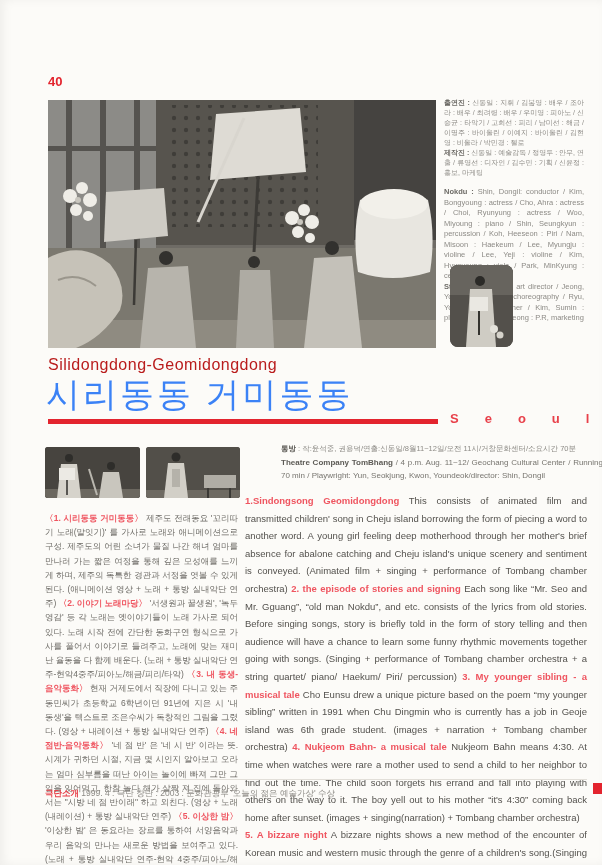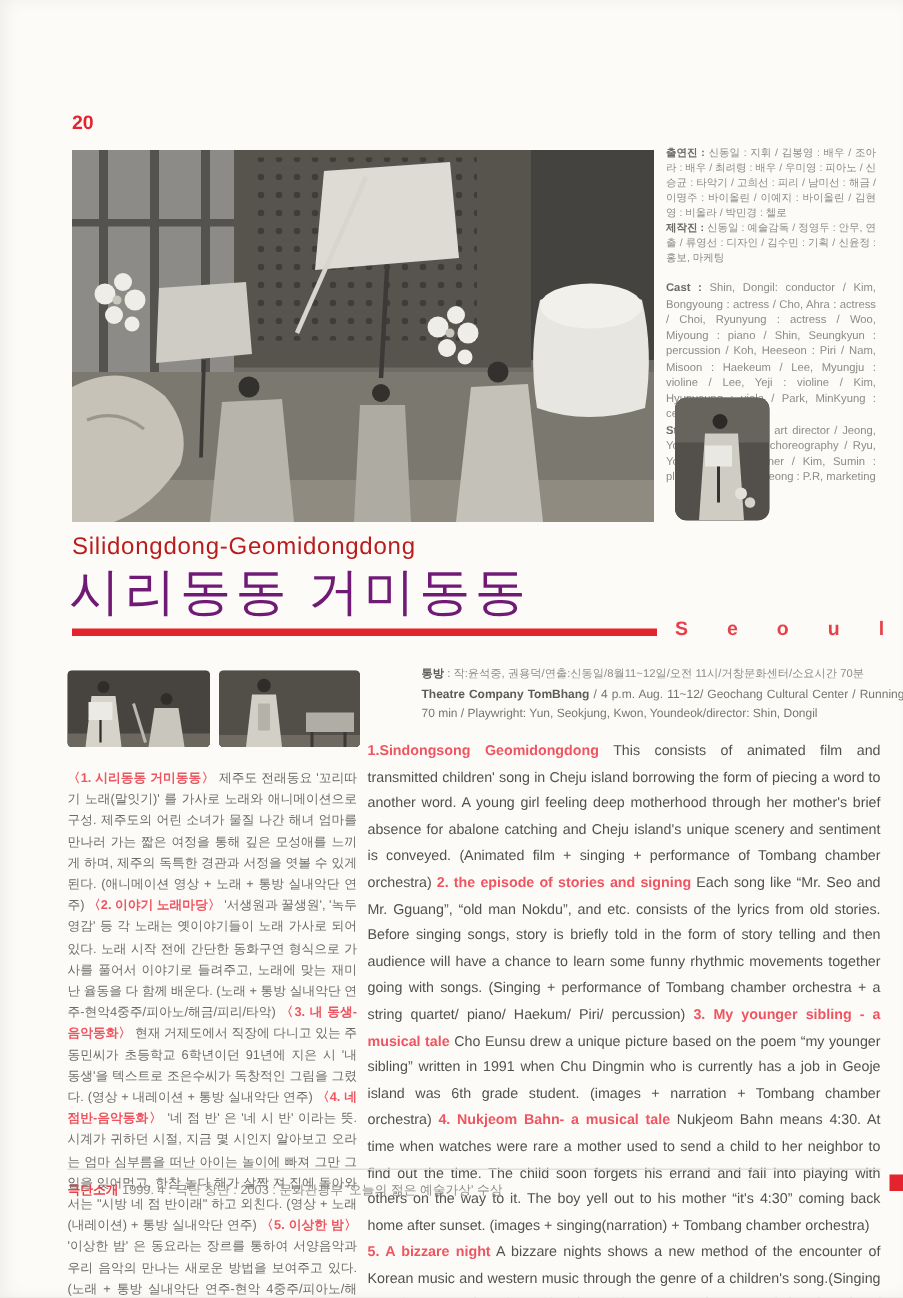--- a/index.html
+++ b/index.html
@@ -12,21 +12,21 @@
   .page-number{position:absolute;left:48px;top:74px;font-size:13px;font-weight:bold;color:#e3242e;}
   .main-photo{position:absolute;left:48px;top:100px;width:388px;height:248px;background:#6e6b65;overflow:hidden;}
   .main-photo svg{display:block;width:100%;height:100%;}
   .credits{position:absolute;left:444px;top:98px;width:140px;}
   .kr-credits{margin:0;font-size:7px;line-height:10px;color:#8d8b86;text-align:justify;}
   .en-credits{margin:9px 0 0 0;font-size:7.5px;line-height:10.5px;color:#8d8b86;text-align:justify;}
   .en-credits.staff{margin-top:0;}
   .side-photo{position:absolute;left:450px;top:265px;width:63px;height:82px;border-radius:8px;overflow:hidden;background:#53504b;}
   .side-photo svg{display:block;width:100%;height:100%;}
   .subtitle{position:absolute;left:48px;top:356px;font-size:16px;color:#b91c1c;letter-spacing:0.5px;}
-  .title{position:absolute;left:46px;top:372px;margin:0;font-family:"Liberation Serif", serif;font-weight:400;font-size:34px;letter-spacing:3px;color:#701a75;}
+  .title{position:absolute;left:46px;top:372px;margin:0;font-family:"Liberation Serif", serif;font-weight:400;font-size:34px;letter-spacing:3px;color:#3b82f6;}
   .red-bar{position:absolute;left:48px;top:419px;width:390px;height:5px;background:#e3242e;}
   .seoul{position:absolute;left:450px;top:411px;font-size:13px;font-weight:bold;color:#e8404a;letter-spacing:26px;white-space:nowrap;}
   .info{position:absolute;left:245px;top:443px;width:342px;margin-left:36px;}
   .info-kr{margin:0;font-size:7.5px;line-height:11px;color:#8d8b86;}
   .info-en{margin:2px 0 0 0;font-size:8px;line-height:13px;color:#77756f;text-align:justify;}
   .thumb{position:absolute;top:447px;height:51px;border-radius:3px;overflow:hidden;background:#47443f;}
   .thumb svg{display:block;width:100%;height:100%;}
   .thumb1{left:45px;width:95px;}
   .thumb2{left:146px;width:94px;}
   .kr-body{position:absolute;left:45px;top:511px;width:193px;font-size:8.5px;line-height:14.2px;color:#6d6b66;text-align:justify;}
@@ -37,21 +37,21 @@
   .seg-red{color:#ef5560;font-weight:bold;}
   .seg-bold{font-weight:bold;color:#6d6b66;}
   .footer .seg-red{color:#e8404a;}
   .info .seg-bold{color:#5d5b56;}
 </style>
 </head>
 <body>
 
 <div class="page">
 
-  <div class="page-number">20</div>
+  <div class="page-number">40</div>
 
   <div class="main-photo">
     <svg viewBox="0 0 388 248" preserveAspectRatio="none">
       <defs>
         <pattern id="dots" width="12" height="12" patternUnits="userSpaceOnUse">
           <circle cx="6" cy="6" r="2.2" fill="#3b3935"></circle>
         </pattern>
       </defs>
       <rect width="388" height="248" fill="#6e6b65"></rect>
       <rect x="0" y="0" width="108" height="148" fill="#8c8b87"></rect>
@@ -94,21 +94,21 @@
       <circle cx="284" cy="148" r="7" fill="#32312e"></circle>
       <path d="M266 158 L304 156 L314 248 L256 248 z" fill="#c4c1b9"></path>
       <path d="M0 158 q34 -18 62 6 q18 22 10 46 q-18 28 -44 38 L0 248 z" fill="#c6c2b8"></path>
       <path d="M10 180 q20 -8 38 6" stroke="#9a968c" stroke-width="2" fill="none"></path>
     </svg>
   </div>
 
   <div class="credits">
     <p class="kr-credits"><span class="seg-bold">출연진 : </span><span>신동일 : 지휘 / 김봉영 : 배우 / 조아라 : 배우 / 최려령 : 배우 / 우미영 : 피아노 / 신승균 : 타악기 / 고희선 : 피리 / 남미선 : 해금 / 이명주 : 바이올린 / 이예지 : 바이올린 / 김현영 : 비올라 / 박민경 : 첼로</span></p>
     <p class="kr-credits"><span class="seg-bold">제작진 : </span><span>신동일 : 예술감독 / 정영두 : 안무, 연출 / 류영선 : 디자인 / 김수민 : 기획 / 신윤정 : 홍보, 마케팅</span></p>
-    <p class="en-credits"><span class="seg-bold">Cast : </span><span>Shin, Dongil: conductor / Kim, Bongyoung : actress / Cho, Ahra : actress / Choi, Ryunyung : actress / Woo, Miyoung : piano / Shin, Seungkyun : percussion / Koh, Heeseon : Piri / Nam, Misoon : Haekeum / Lee, Myungju : violine / Lee, Yeji : violine / Kim, Hyunyoung : viola / Park, MinKyung : cello</span></p>
+    <p class="en-credits"><span class="seg-bold">Nokdu : </span><span>Shin, Dongil: conductor / Kim, Bongyoung : actress / Cho, Ahra : actress / Choi, Ryunyung : actress / Woo, Miyoung : piano / Shin, Seungkyun : percussion / Koh, Heeseon : Piri / Nam, Misoon : Haekeum / Lee, Myungju : violine / Lee, Yeji : violine / Kim, Hyunyoung : viola / Park, MinKyung : cello</span></p>
     <p class="en-credits staff"><span class="seg-bold">Staff: </span><span>Shin, Dongil : art director / Jeong, Youngdu : director, choreography / Ryu, Youngseon : designer / Kim, Sumin : planning / Shin, Yunjeong : P.R, marketing</span></p>
   </div>
 
   <div class="side-photo">
     <svg viewBox="0 0 63 82" preserveAspectRatio="none">
       <rect width="63" height="82" fill="#53504b"></rect>
       <rect x="0" y="0" width="63" height="30" fill="#67645e"></rect>
       <circle cx="30" cy="16" r="5" fill="#2b2a27"></circle>
       <path d="M20 24 L42 24 L46 82 L16 82 z" fill="#cfccc4"></path>
       <rect x="20" y="32" width="18" height="14" fill="#eae8e2"></rect>

